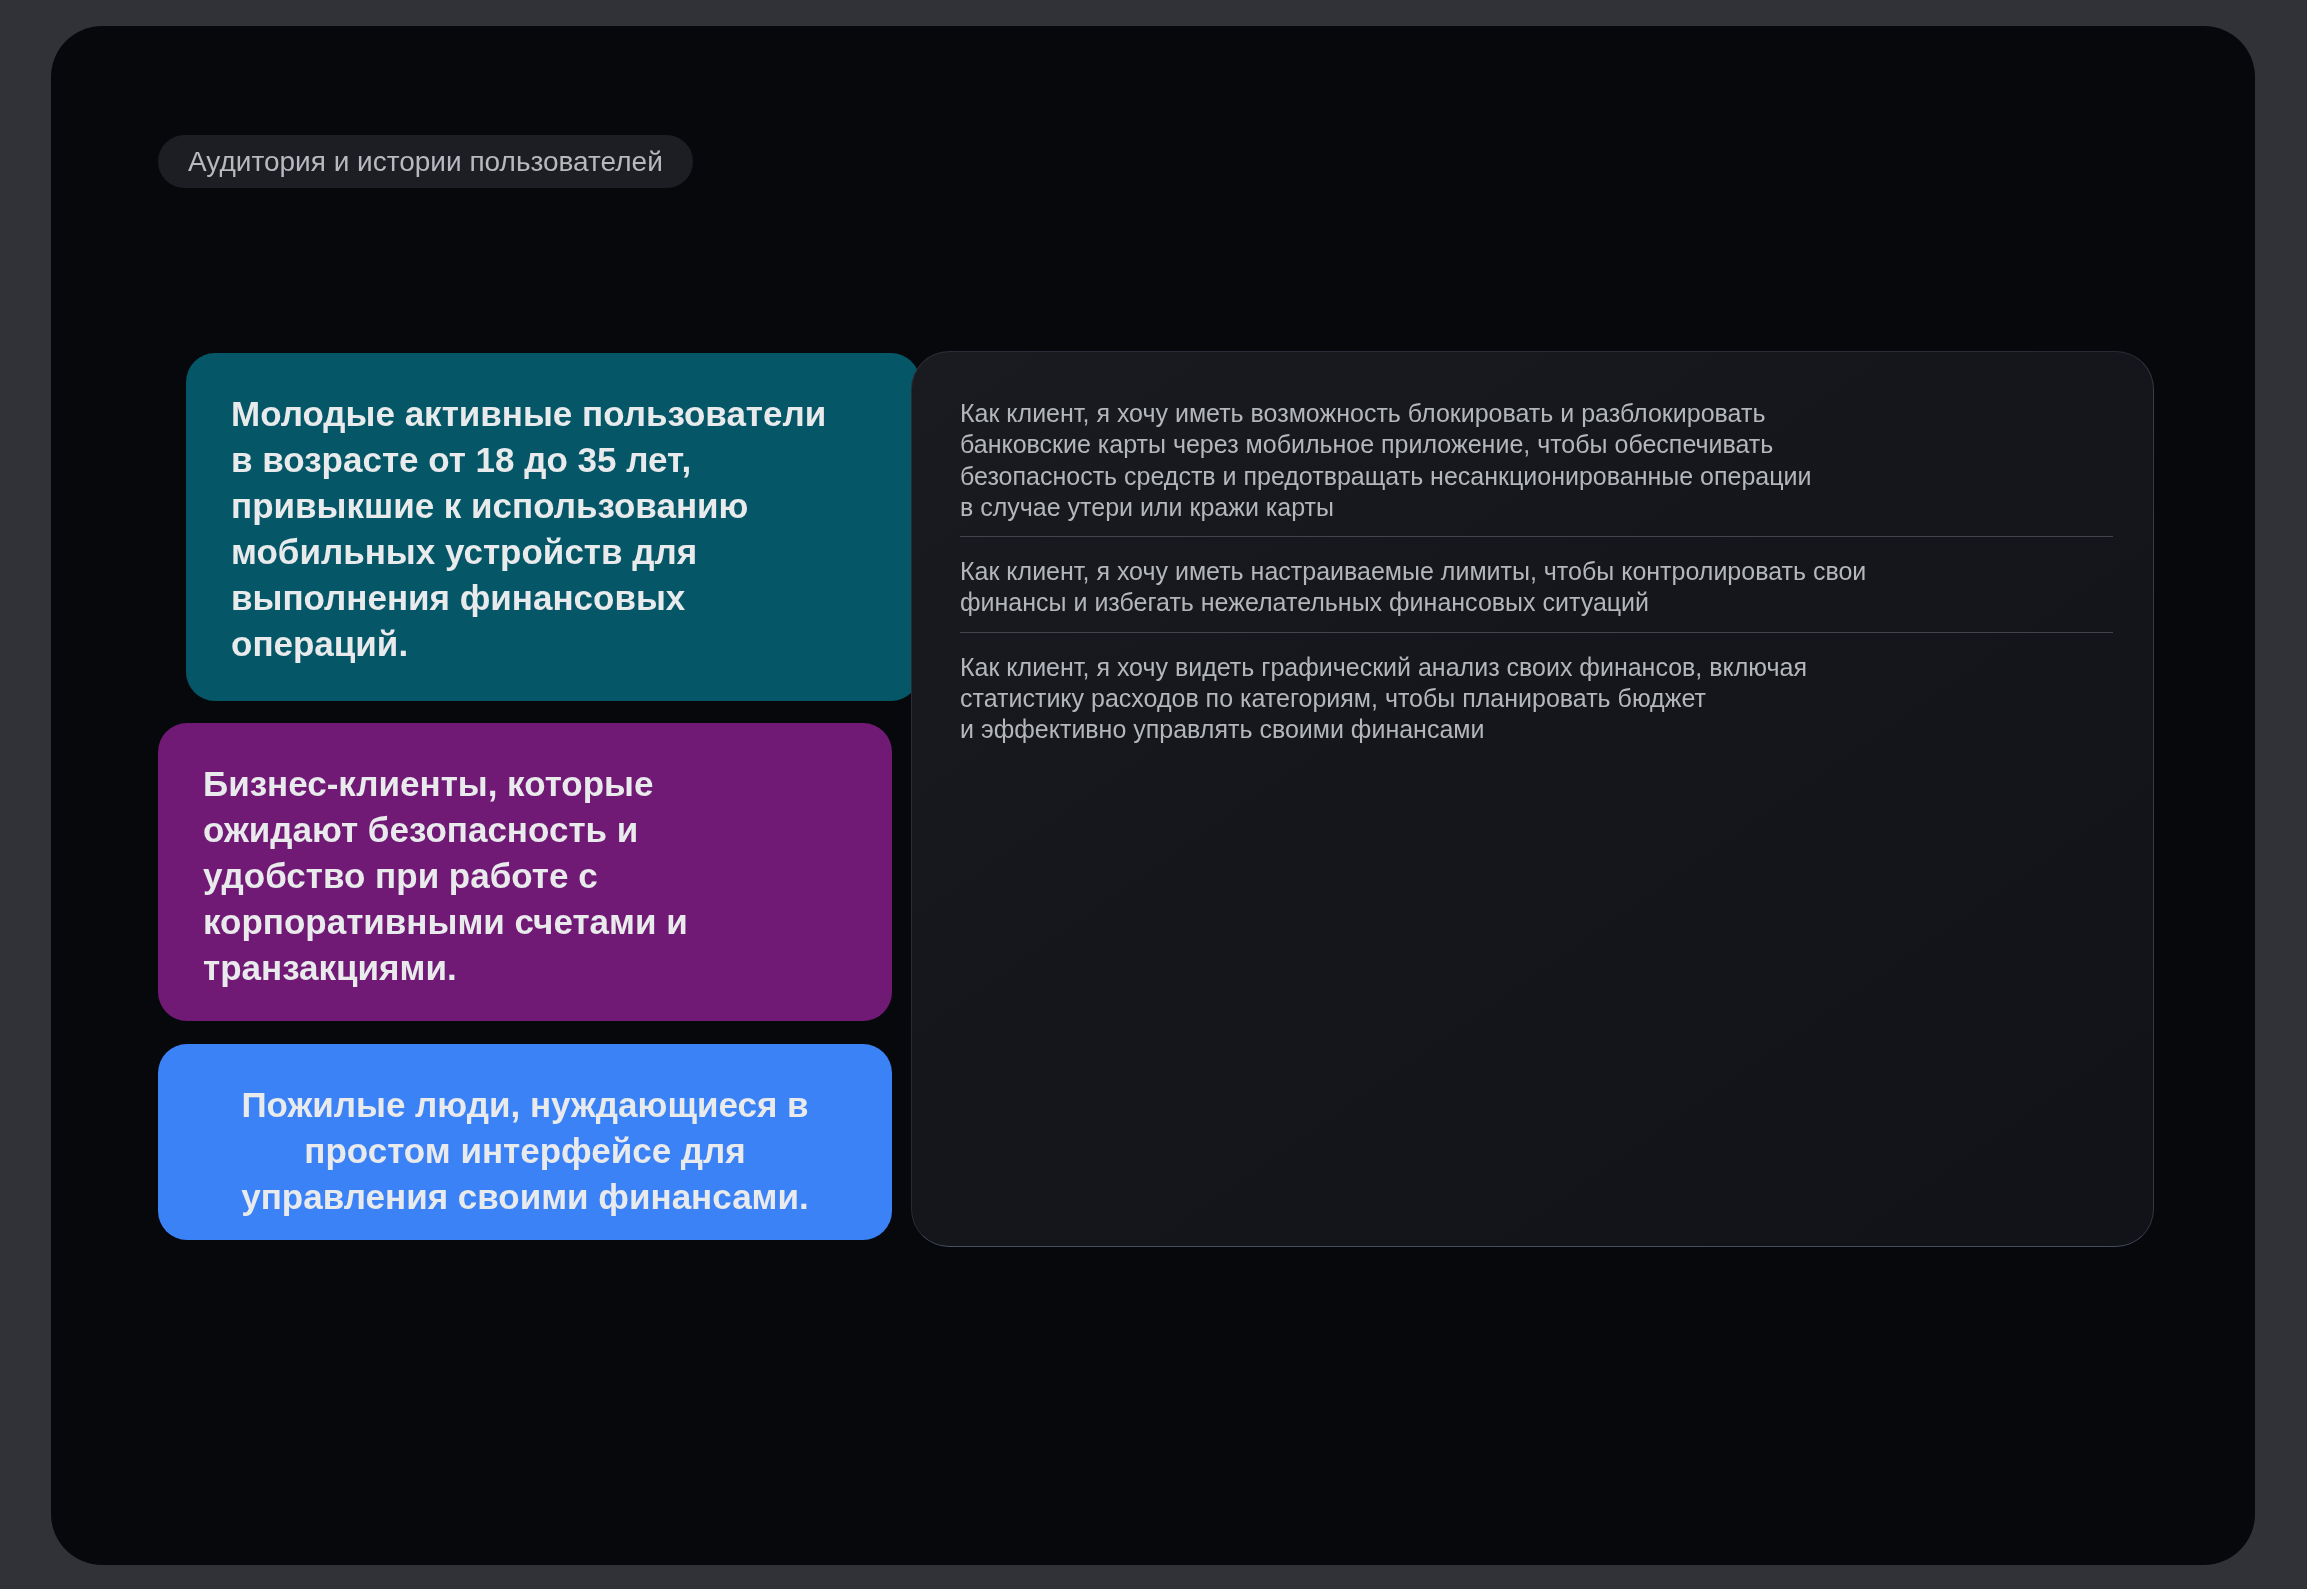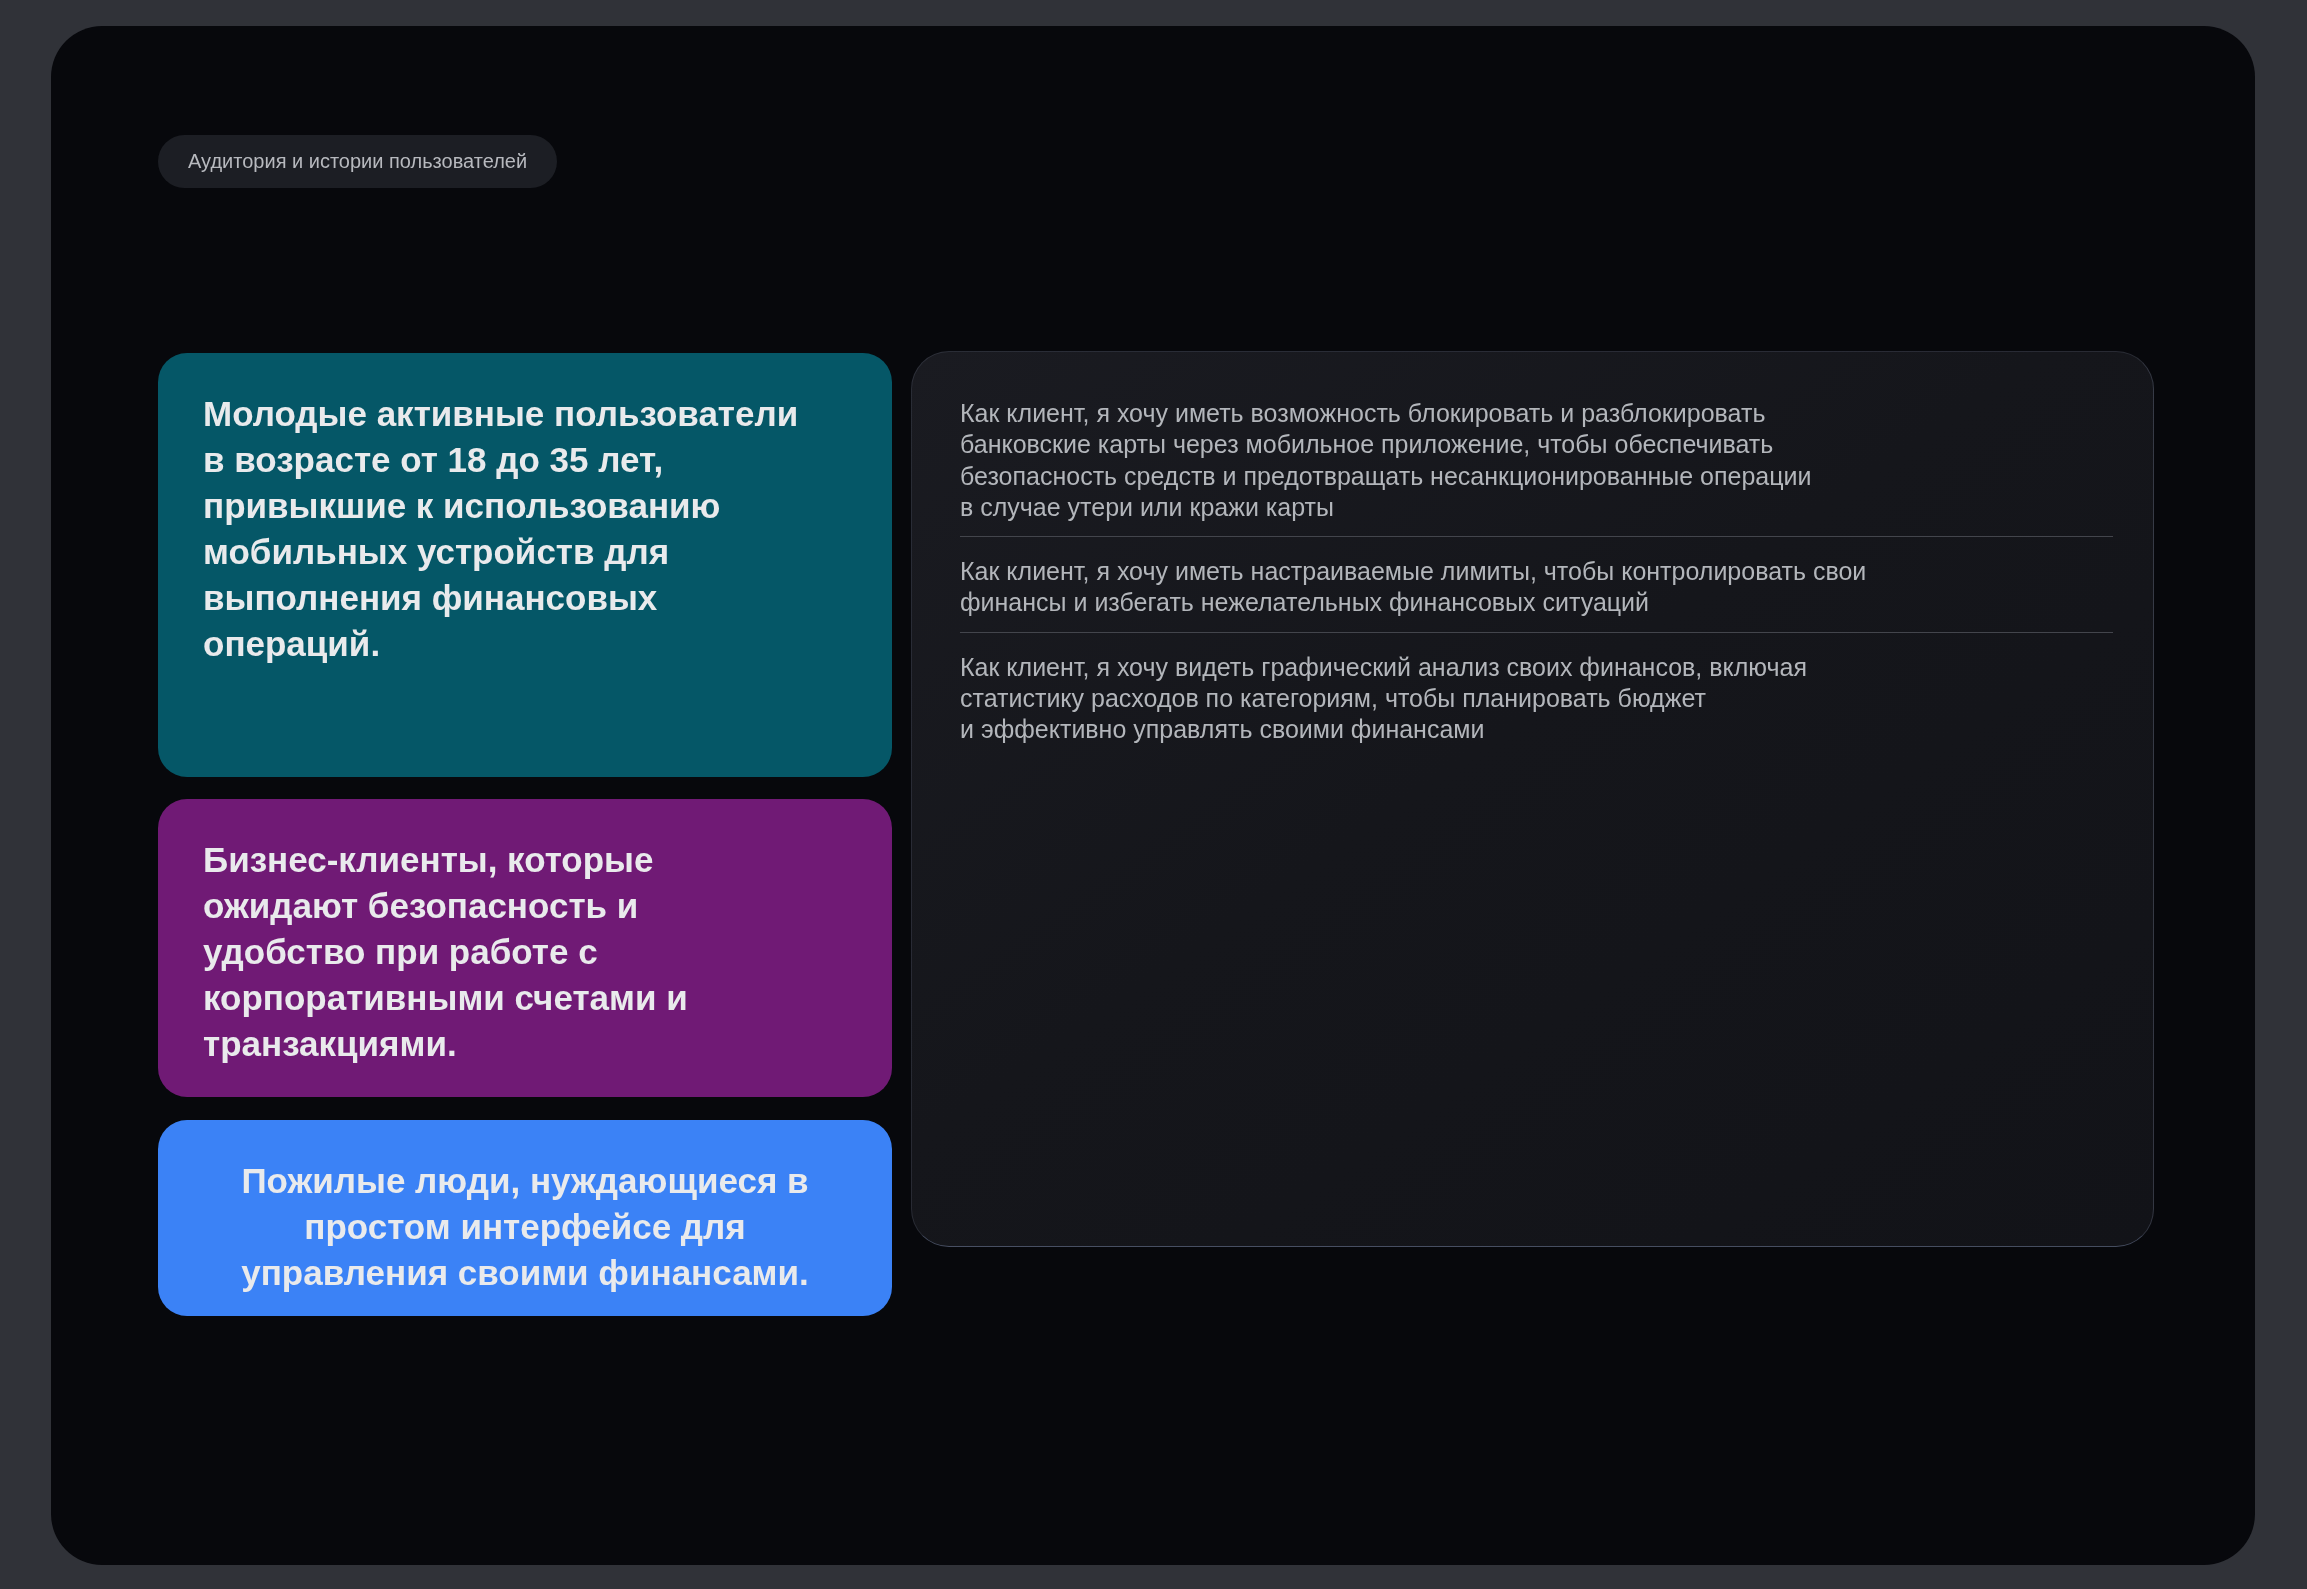--- a/index.html
+++ b/index.html
@@ -24,21 +24,21 @@
     left: 107px; top: 109px;
     height: 53px;
     display: inline-flex;
     align-items: center;
     padding: 0 30px;
     background: #1c1e24;
     border-radius: 26.4px;
   }
   .badge span {
     color: #b7b9be;
-    font-size: 20px;
+    font-size: 28px;
     white-space: nowrap;
   }
 
   .cards {
     position: absolute;
     left: 107px; top: 327px;
     width: 734px;
     display: flex;
     flex-direction: column;
     gap: 22.4px;
@@ -47,21 +47,21 @@
     box-sizing: border-box;
     width: 734px;
     border-radius: 29px;
     padding: 38px 45px;
     color: #e9eaec;
     font-size: 35px;
     line-height: 46px;
     font-weight: 700;
     white-space: pre-line;
   }
-  .card.c1 { background: #055767; height: 424px; }
+  .card.c1 { background: #055767; height: 348px; margin-left: 28px; }
   .card.c2 { background: #701a75; height: 298px; }
   .card.c3 { background: #3b82f6; height: 196px; text-align: center; }
 
   .panel {
     position: absolute;
     box-sizing: border-box;
     left: 860px; top: 325px;
     width: 1243px; height: 896px;
     background: linear-gradient(145deg, #1a1b21 0%, #15161b 45%, #121318 100%);
     border: 1.6px solid rgba(120, 130, 155, 0.22);

